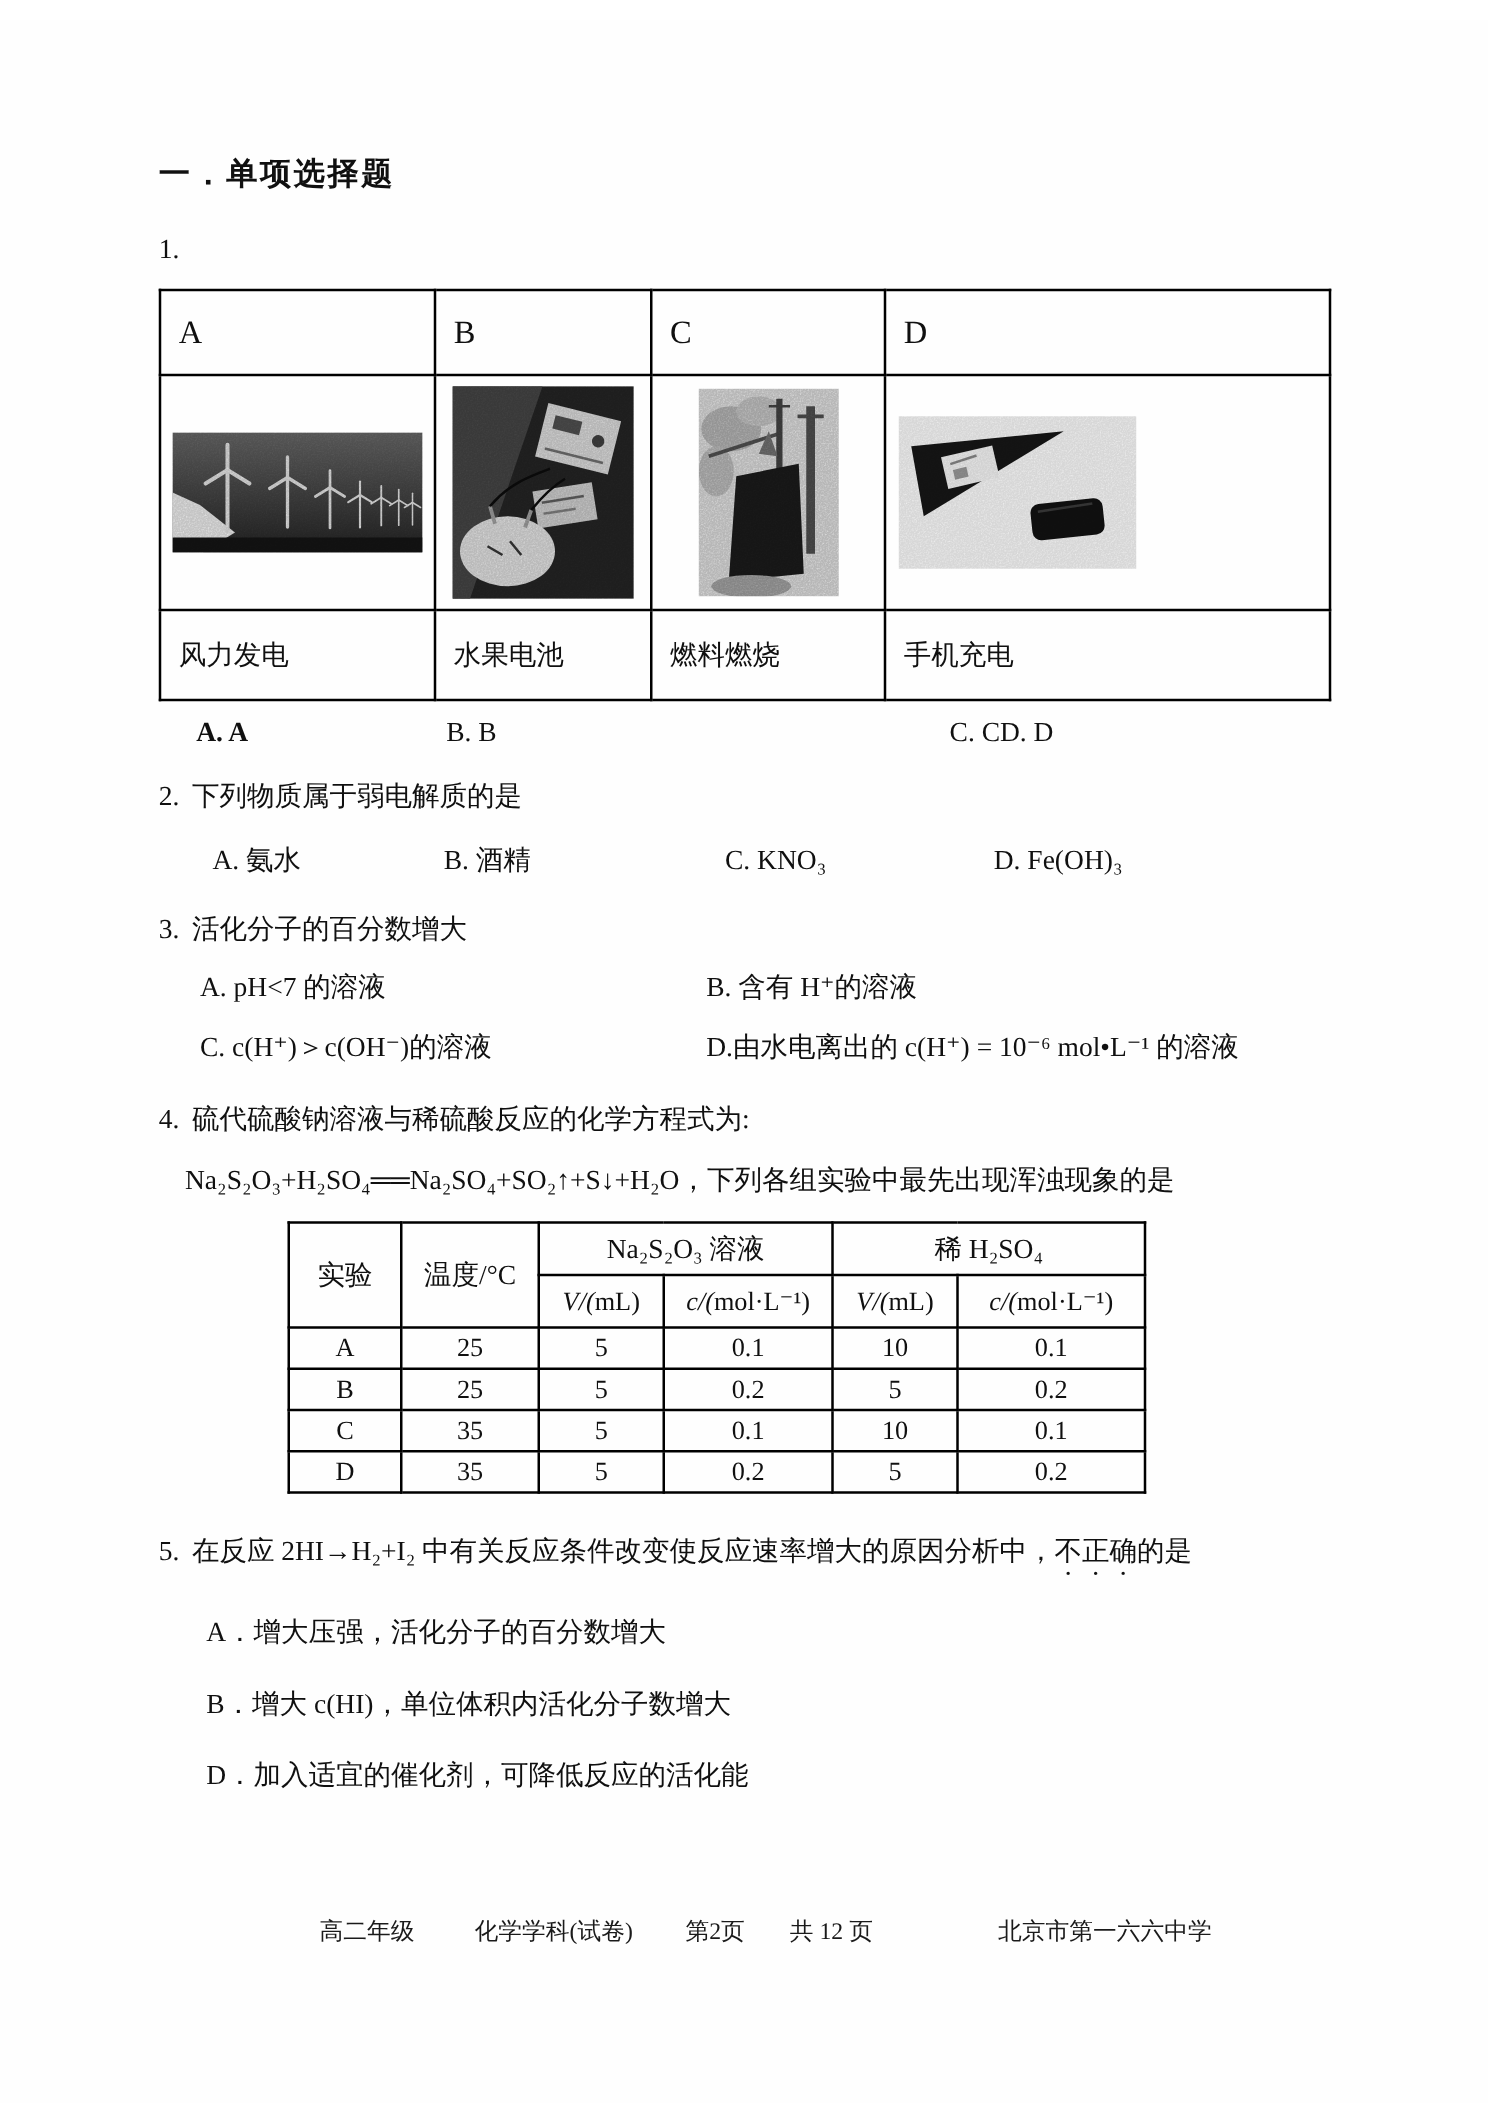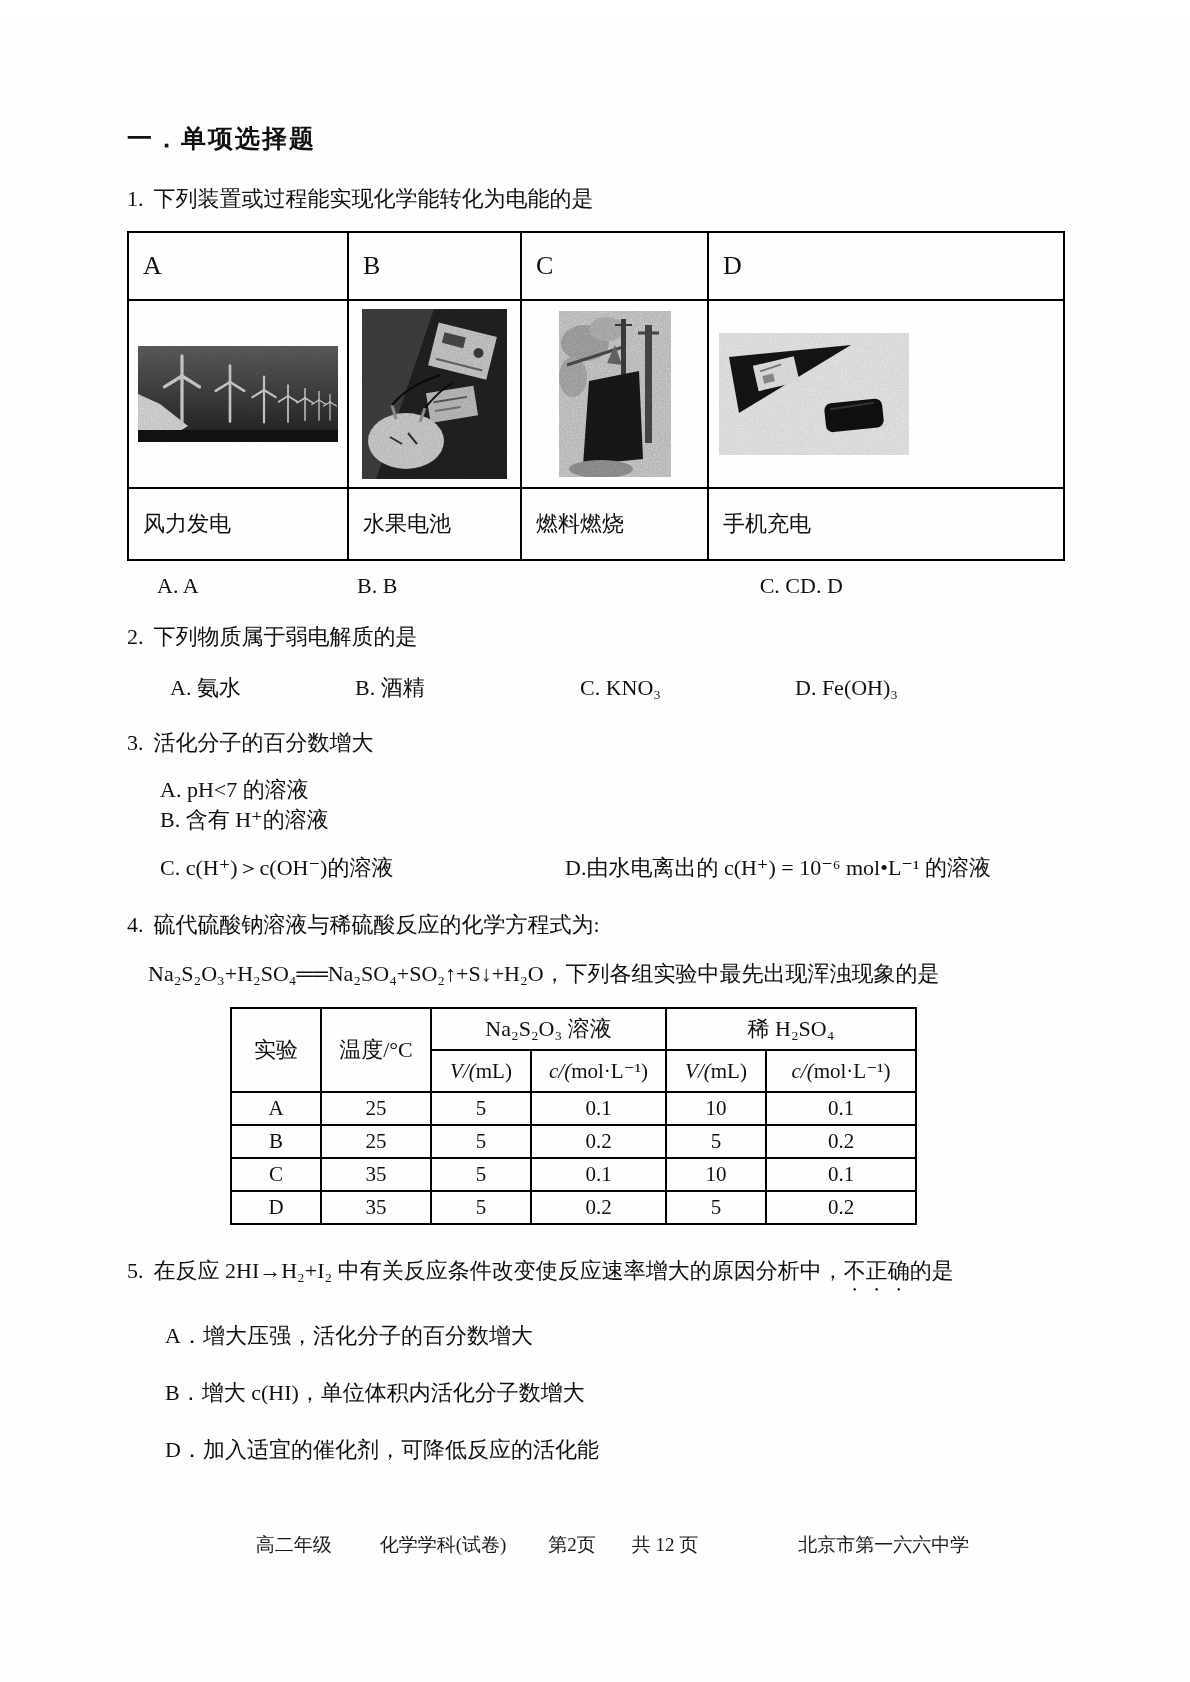--- a/index.html
+++ b/index.html
@@ -17,28 +17,28 @@
   
   table.pic-table{border-collapse:collapse;margin-top:16px;width:936px;table-layout:fixed;}
   table.pic-table td{border:2px solid #000;}
   .pic-head td{height:64px;font-size:26px;padding-left:14px;vertical-align:middle;}
   .pic-row td{height:184px;vertical-align:middle;text-align:center;}
   .pic-cap td{height:68px;font-size:22px;padding-left:14px;vertical-align:middle;}
   .photo{display:inline-block;vertical-align:middle;}
   
   .opt-row{display:flex;font-size:22px;align-items:baseline;}
   .q1-opts{margin-top:12px;}
-  .q1-opts span:nth-child(1){margin-left:30px;width:200px;}
+  .q1-opts span:nth-child(1){margin-left:30px;width:200px;font-weight:bold;}
   .q1-opts span:nth-child(2){width:220px;}
   .q1-opts span:nth-child(3){width:223px;text-align:right;}
   .q2-opts{margin-top:20px;}
   .q2-opts span:nth-child(1){margin-left:43px;width:185px;}
   .q2-opts span:nth-child(2){width:225px;}
   .q2-opts span:nth-child(3){width:215px;}
-  .q3-row1{margin-top:16px;flex-direction:column;}
+  .q3-row1{margin-top:16px;}
   .q3-row2{margin-top:18px;}
   .q3-row1 span:nth-child(1),.q3-row2 span:nth-child(1){margin-left:33px;width:405px;}
   .eq-line{margin-top:18px;margin-left:21px;font-size:22px;line-height:1.4;}
   
   table.data-table{border-collapse:collapse;margin-top:18px;margin-left:103px;font-size:21px;table-layout:fixed;border-radius:23px;}
   table.data-table td,table.data-table th{border:2px solid #000;text-align:center;vertical-align:middle;font-weight:normal;padding:0 4px;}
   .dt-h1 td,.dt-h1 th{height:40px;font-size:22px;}
   .dt-h2 td{height:40px;}
   .dt-r td{height:31px;}
   .fl-italic::first-letter{font-style:italic;}
@@ -80,21 +80,20 @@
       </g>
     </defs>
   </svg>
 
   <div class="content">
 
     <div class="section-title">一．单项选择题</div>
 
     <div class="q-line">
       <span class="q-num">1.</span>
-      <span>下列装置或过程能实现化学能转化为电能的是</span>
     </div>
 
     <table class="pic-table">
       <colgroup>
           <col style="width:220px">
           <col style="width:173px">
           <col style="width:187px">
           <col style="width:356px">
         </colgroup>
       <tbody>

